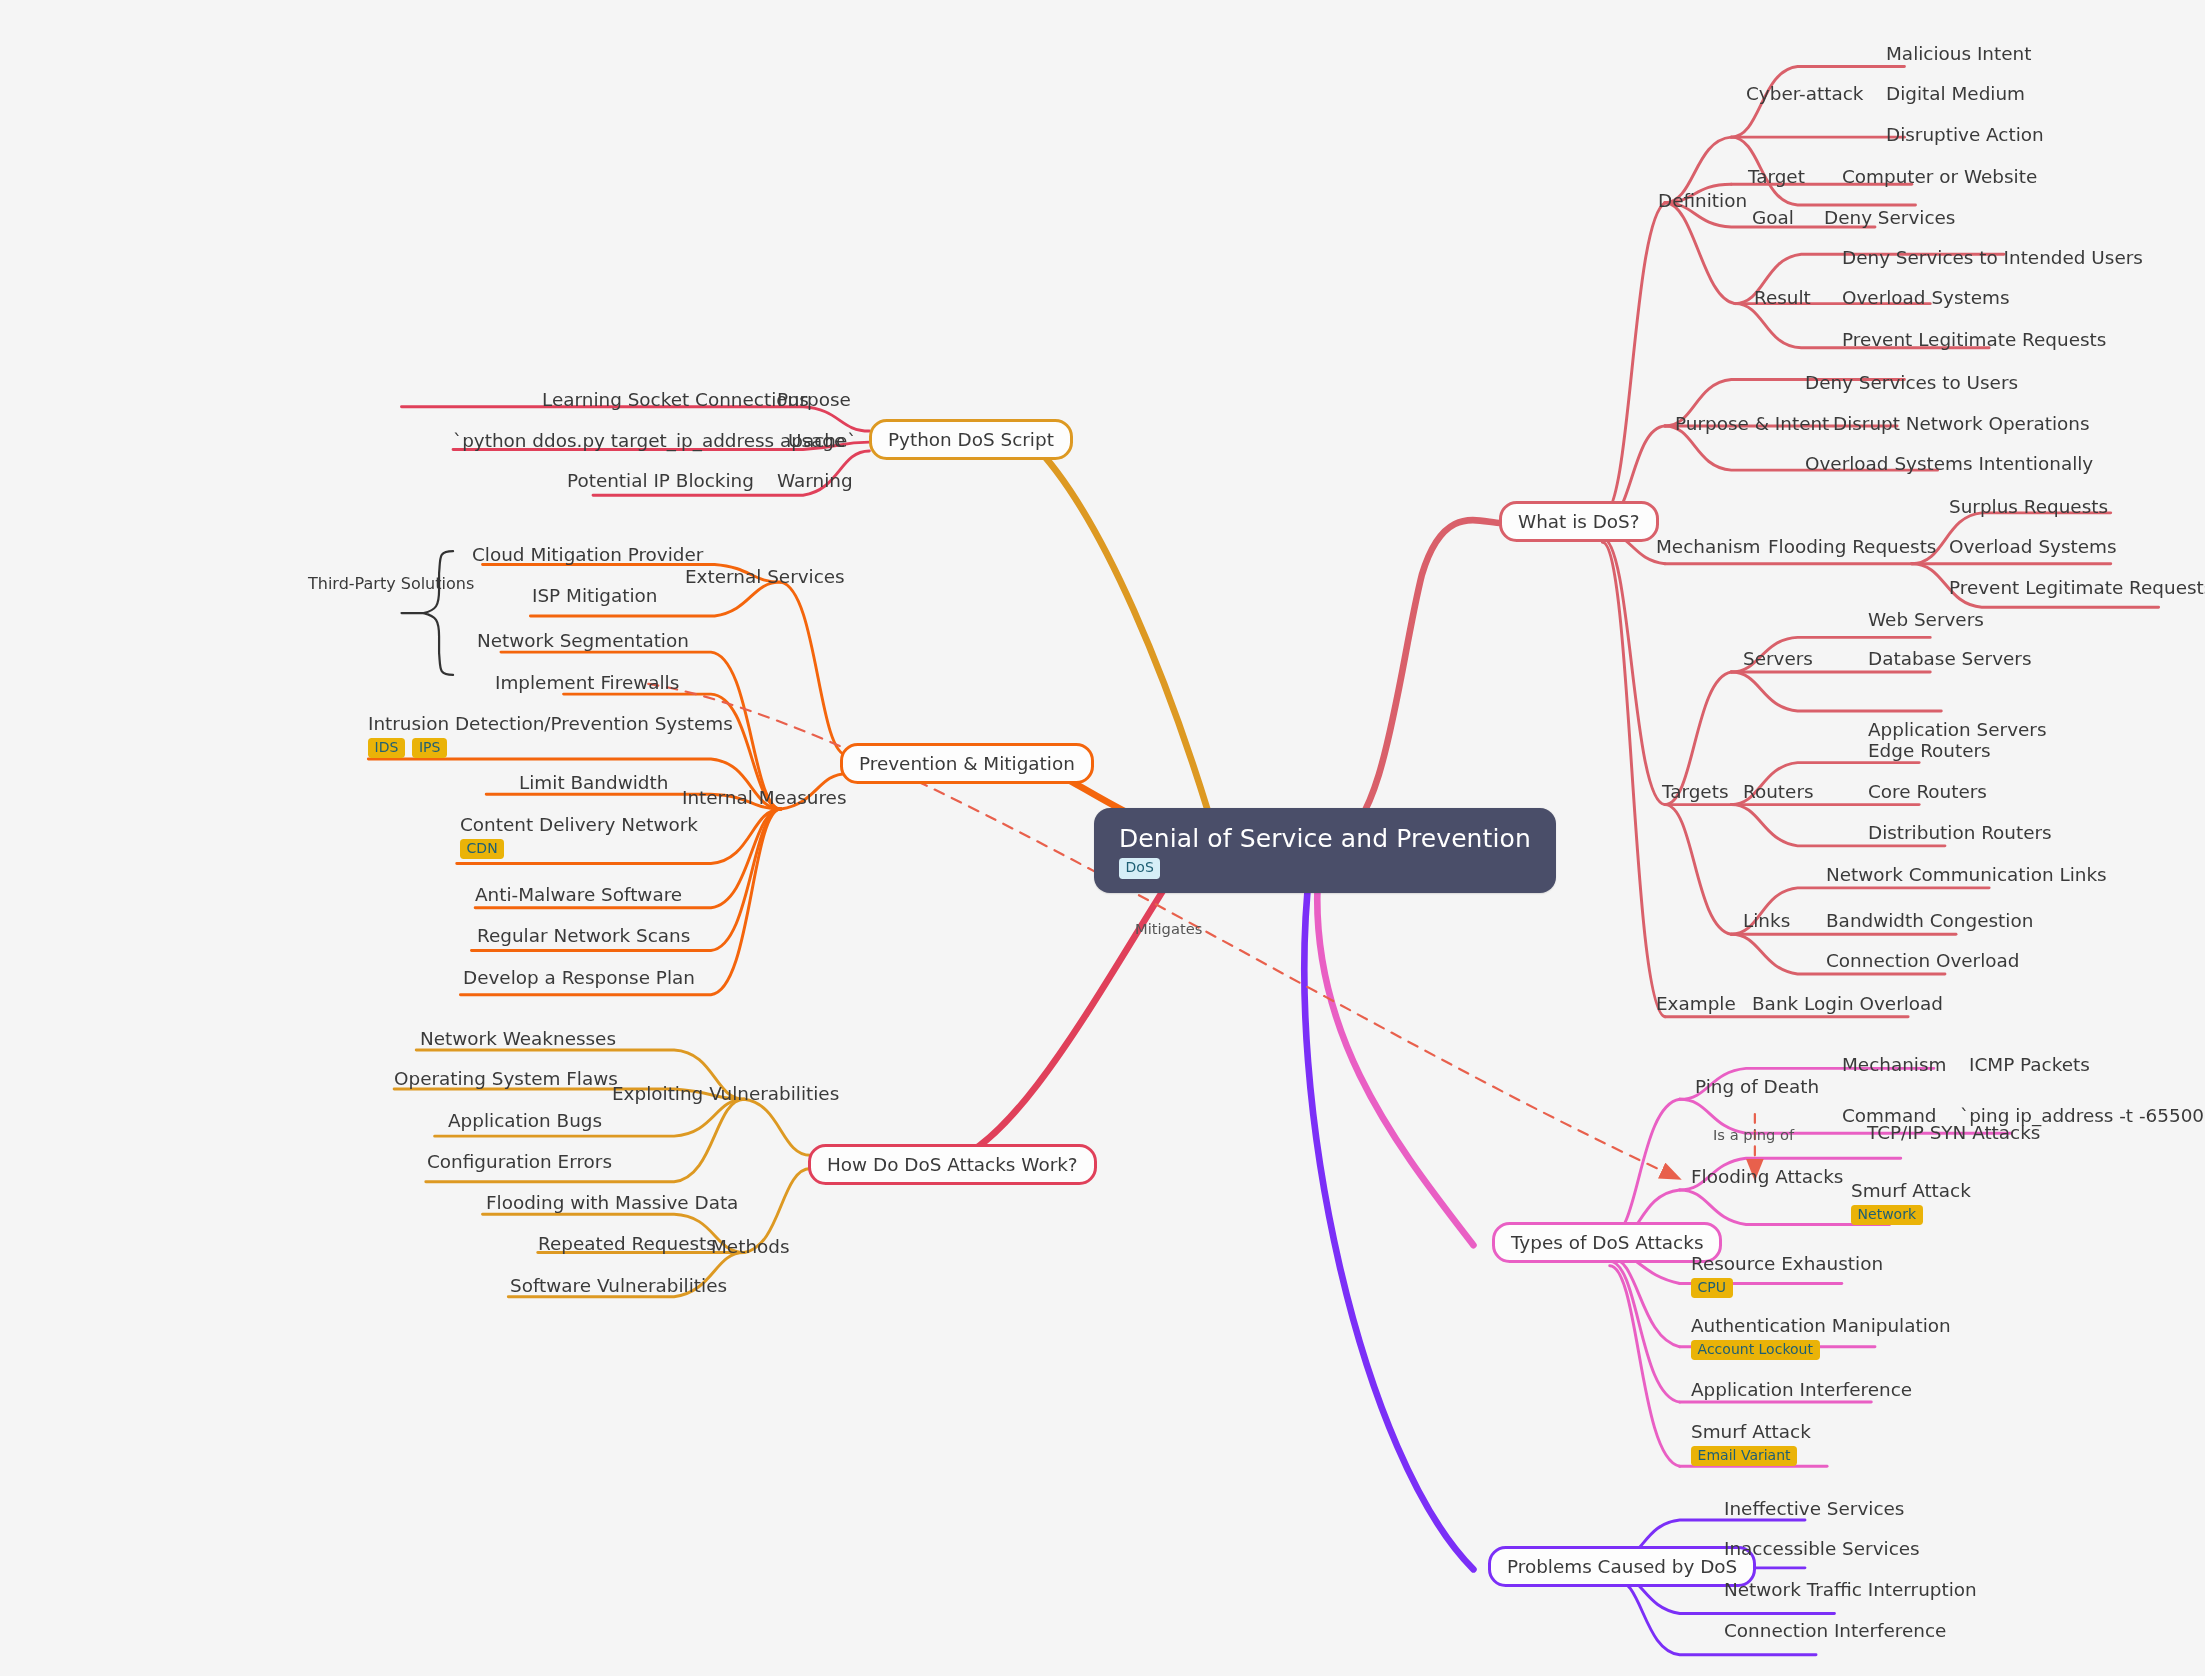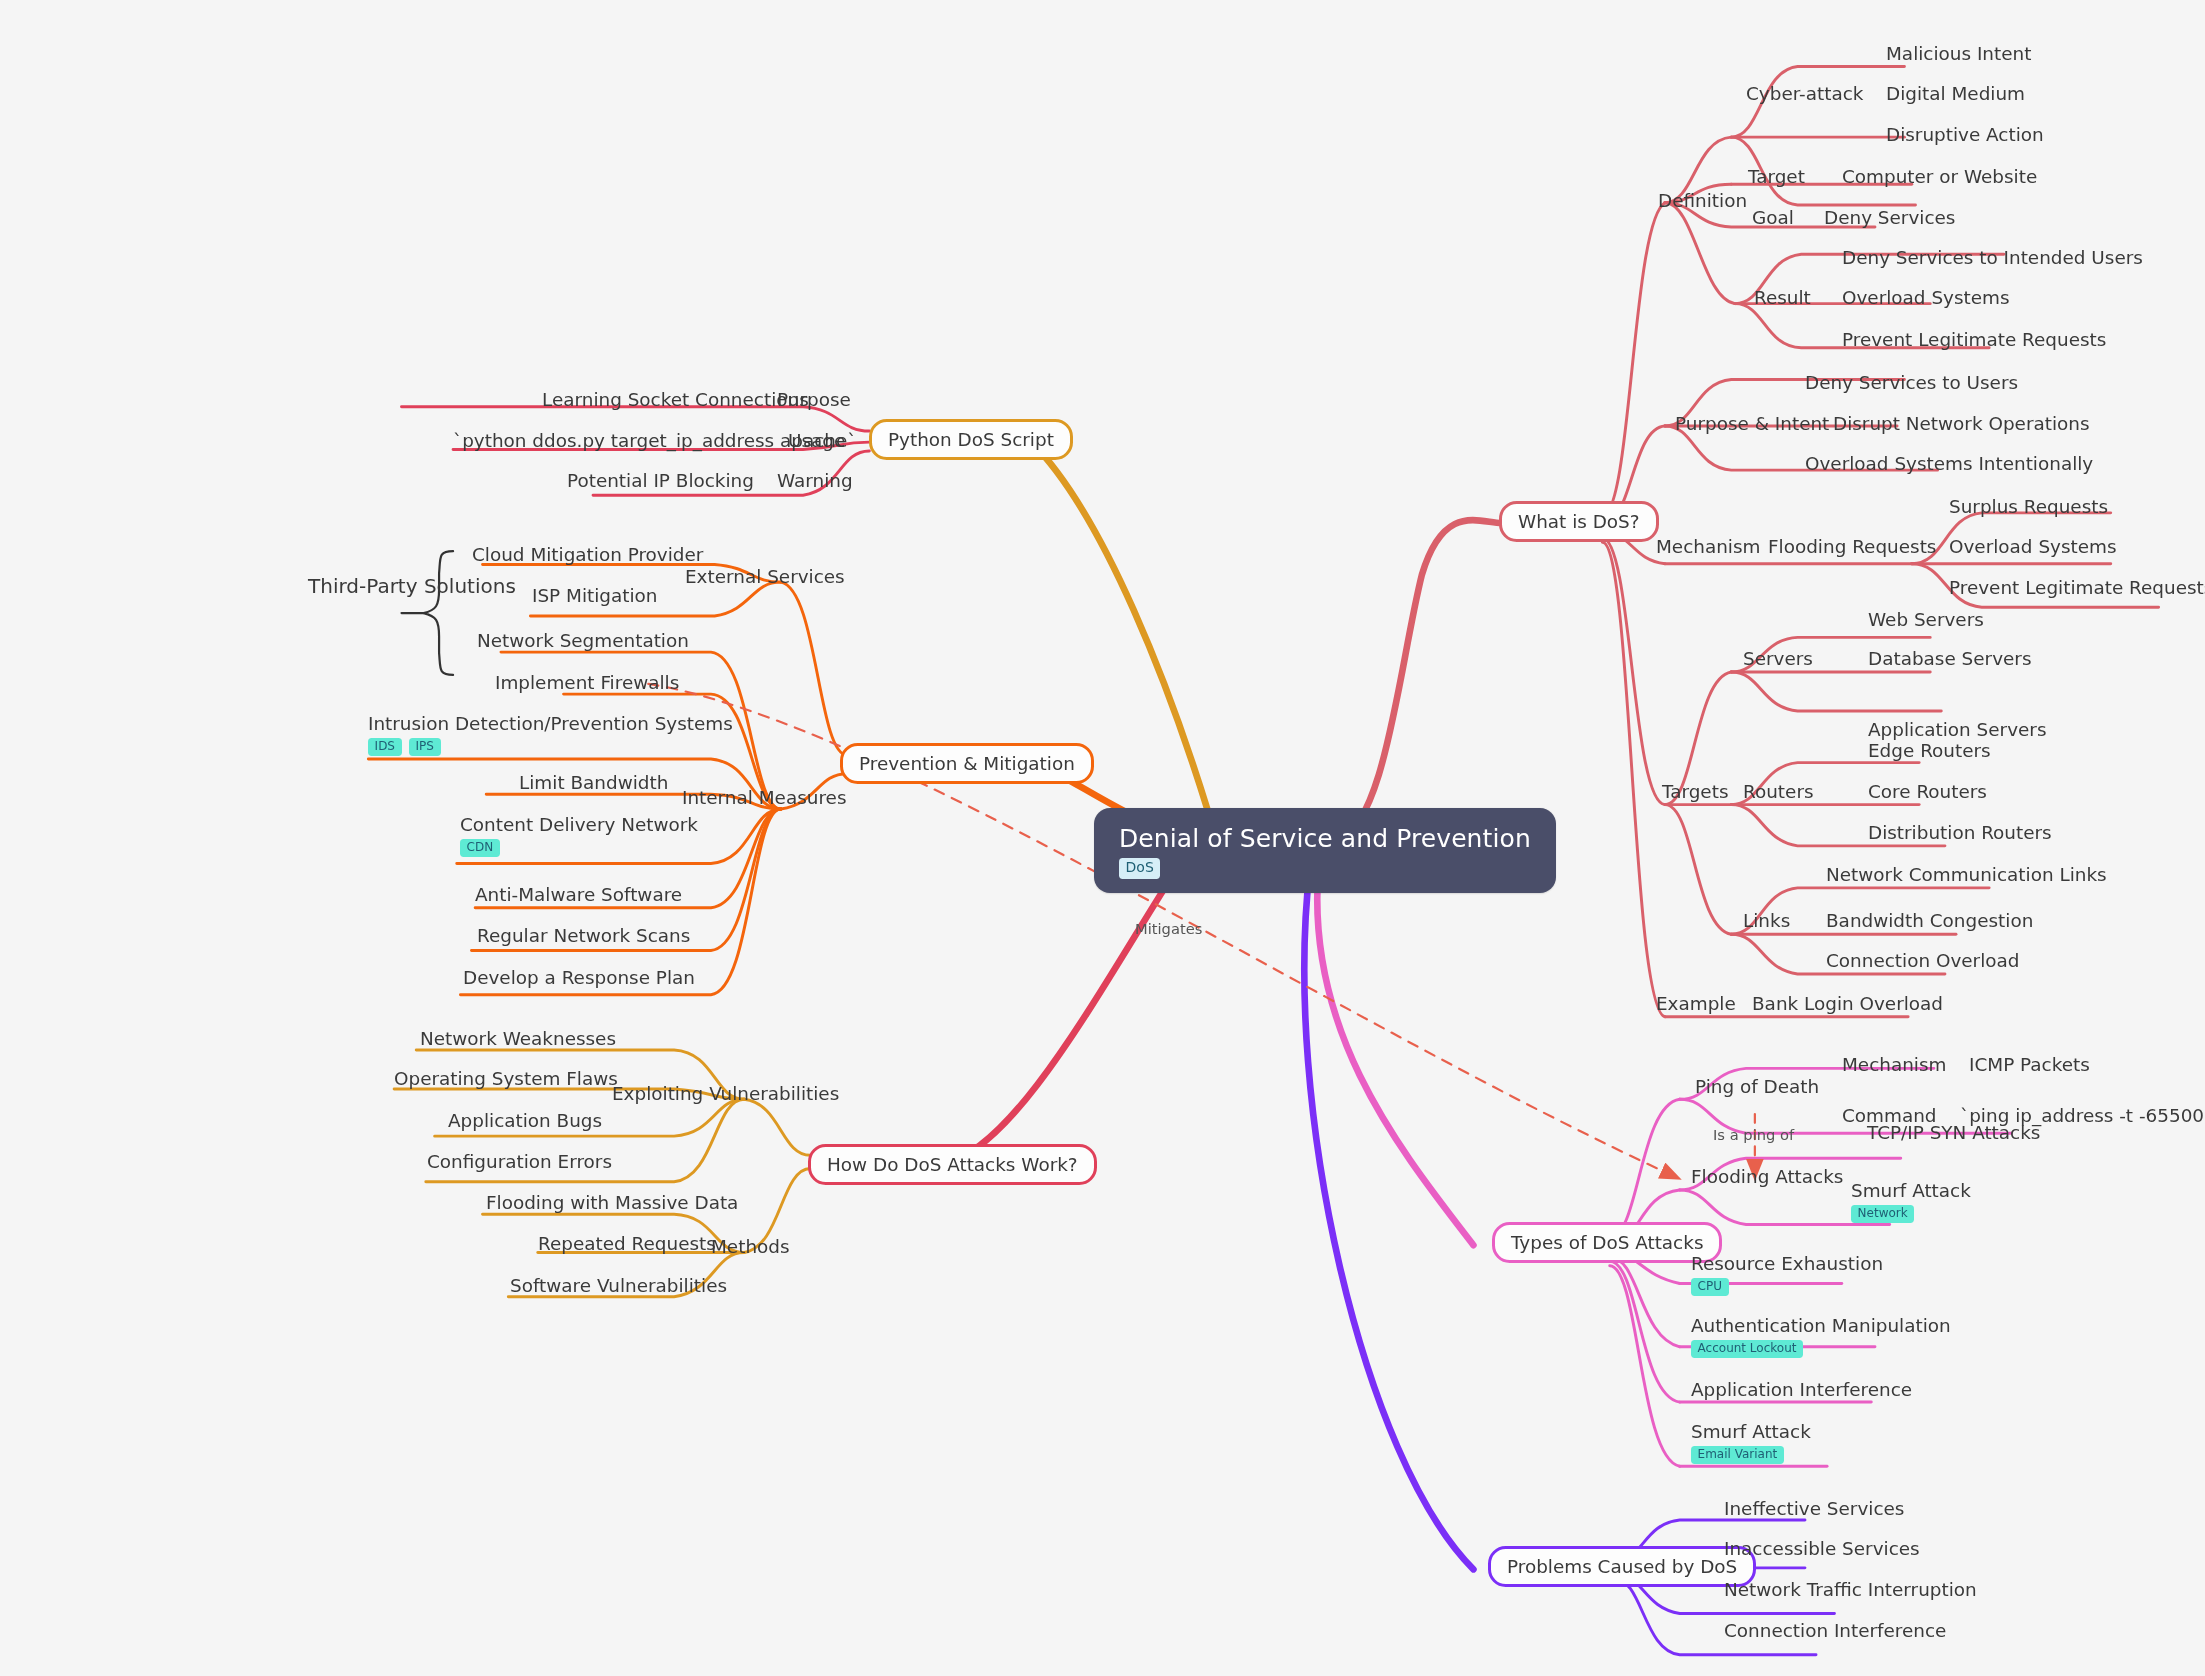--- a/index.html
+++ b/index.html
@@ -22,27 +22,27 @@
 
   
   .pill {
     background:#fdfdfd; border:3.7px solid #999; border-radius:17.7px;
     padding:6.6px 16px 7.4px 16px; white-space:nowrap;
     font-size:18.4px; color:#3a3a3a;
   }
 
   
   .leaf { white-space:nowrap; color:#3a3a3a; font-size:18.4px; line-height:1.15; }
-  .leaf.small { font-size:20px; }
+  .leaf.small { font-size:16px; }
   .leaf-wrap { display:flex; flex-direction:column; gap:3.7px; }
 
   
   .badge-row { display:flex; gap:7.4px; }
   .badge {
-    background:#5eead4; color:#1f5f74; font-size:12px;
+    background:#eab308; color:#1f5f74; font-size:14px;
     padding:2.2px 6.6px 2.9px 6.6px; border-radius:3.7px; white-space:nowrap;
     line-height:1.1;
   }
   .badge.root-badge { background:#d6eef7; color:#1f5f74; font-size:14px; }
 
   .edge-label { position:absolute; font-size:14.7px; color:#555; white-space:nowrap; }
 </style>
 </head>
 <body>
 

